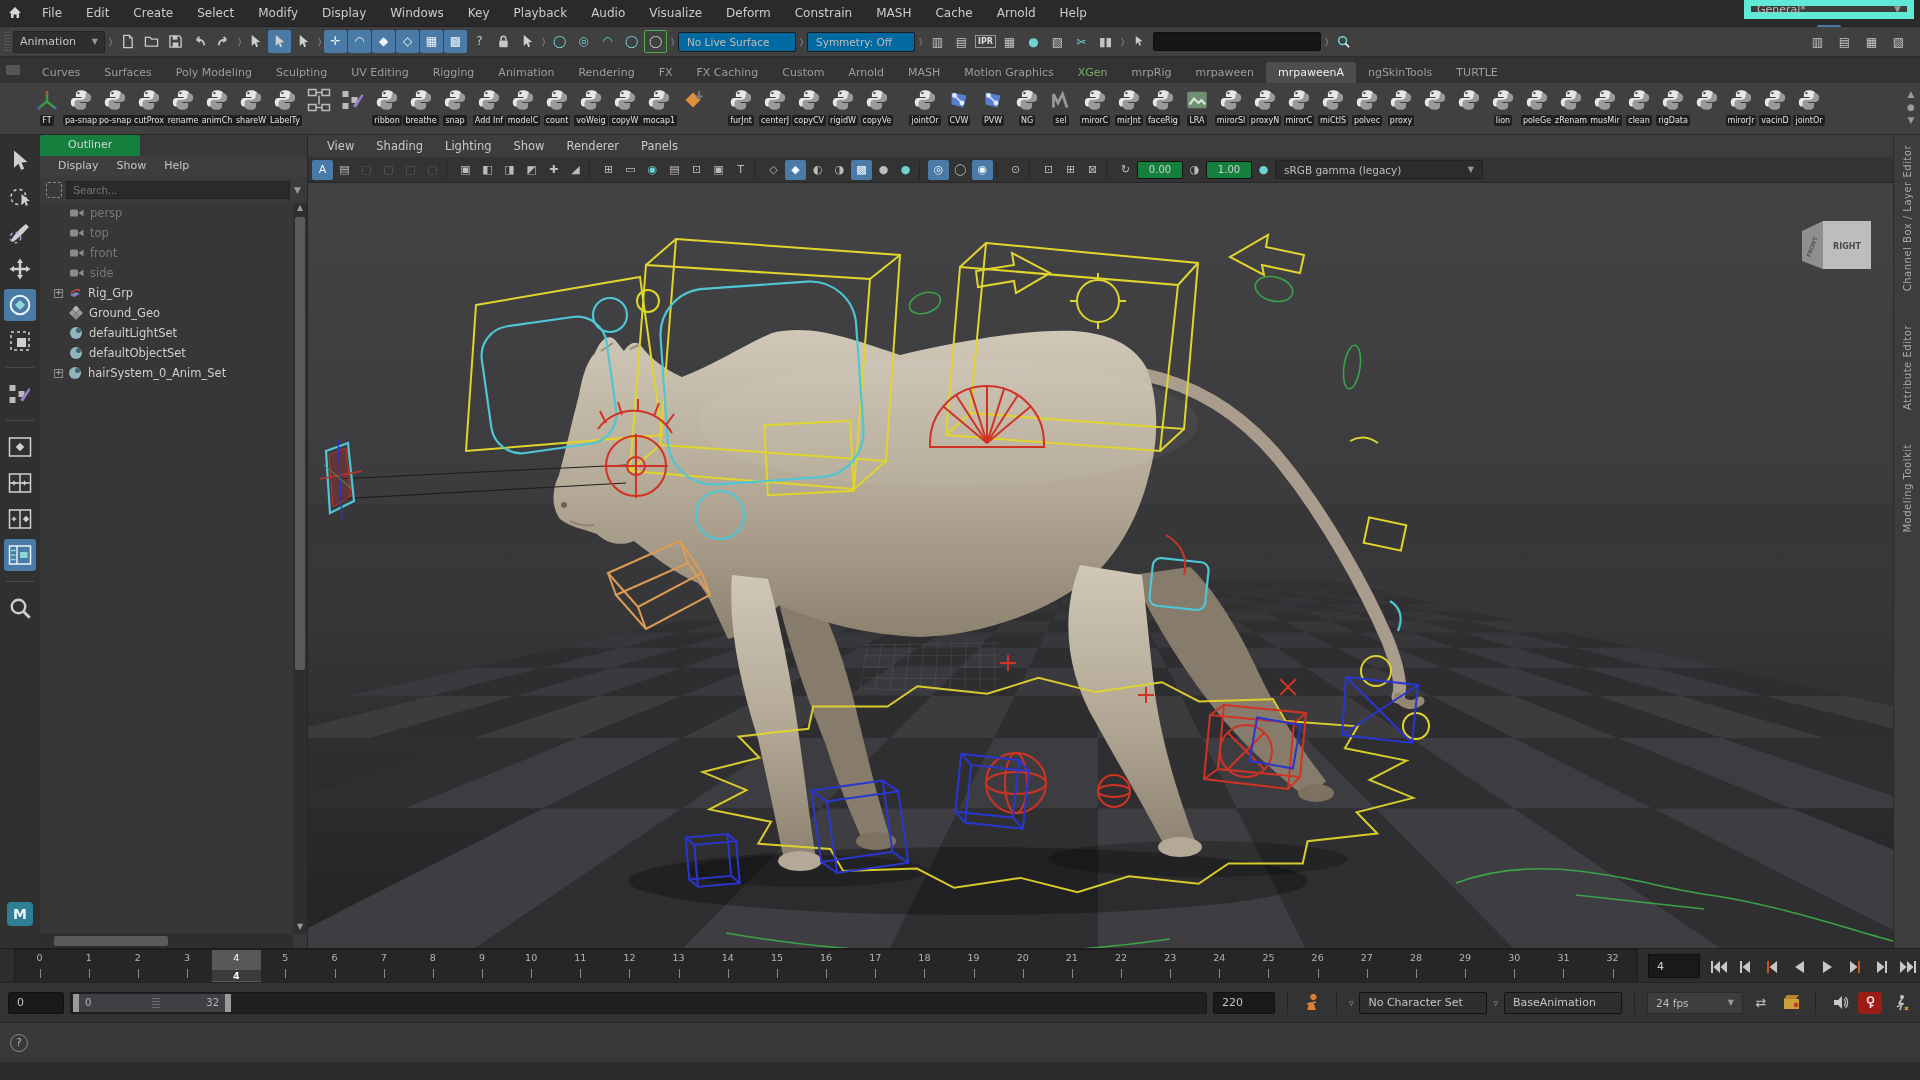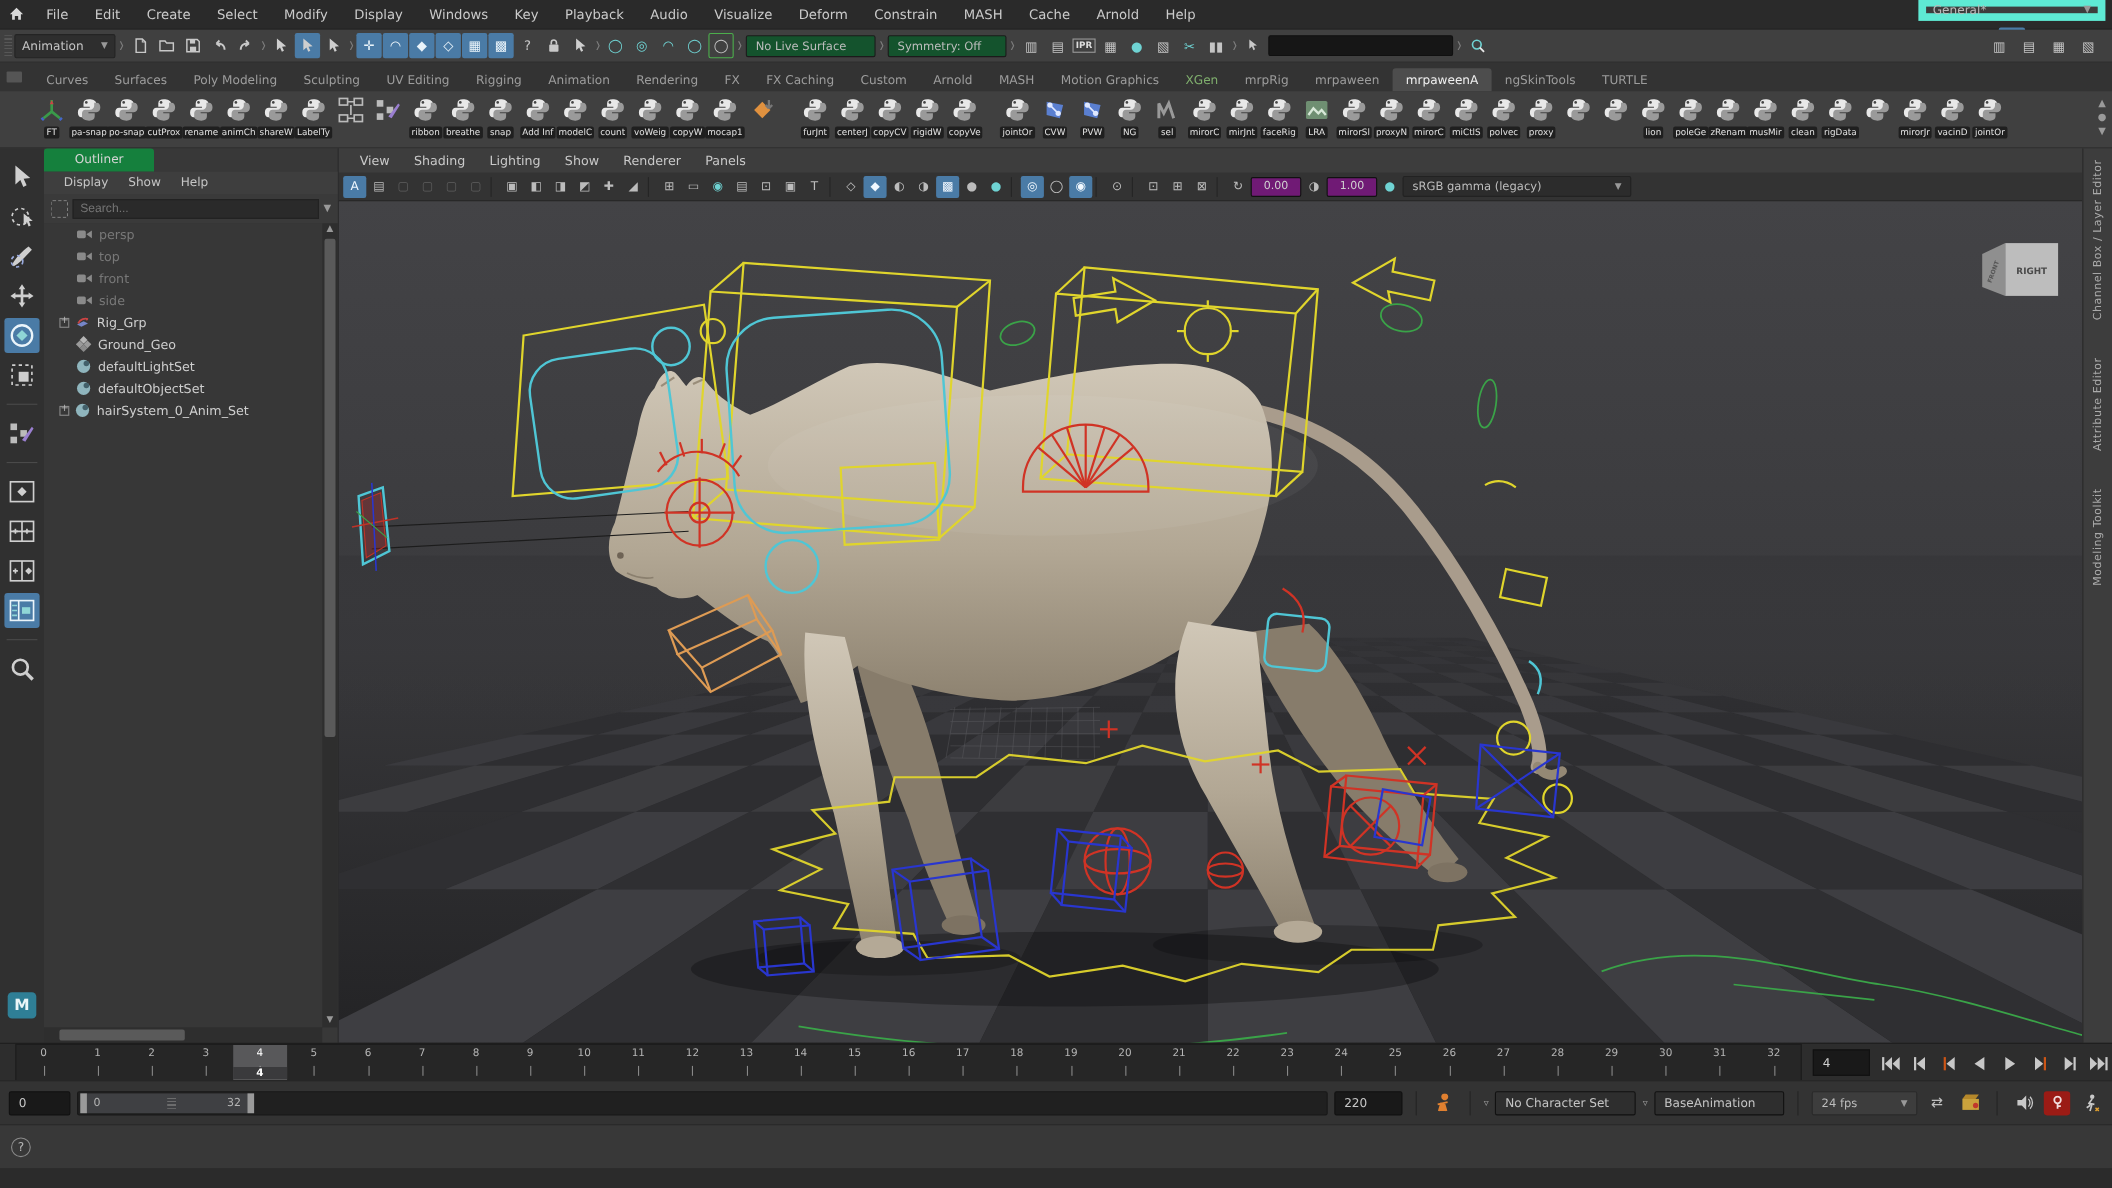--- a/index.html
+++ b/index.html
@@ -23,21 +23,21 @@
     display:flex; align-items:center; font-size:11px; padding:0 6px; color:#c5c5c5; }
   #mode-select .arrow { margin-left:auto; font-size:8px; color:#999; }
   .sl-sep { width:7px; height:24px; display:flex; align-items:center; justify-content:center; color:#8a8a8a; font-size:9px; }
   .sl-sep::before { content:"❭"; font-size:8px; color:#7d7d7d; }
   .row-icon { width:23px; height:23px; display:flex; align-items:center; justify-content:center;
     border-radius:2px; color:#c4c4c4; font-size:12px; }
   .row-icon.active { background:#4a7ba6; color:#eaf4fa; }
   .row-icon.teal { color:#6fd3d3; }
   .row-icon.green-ring { border:1px solid #4cae4c; }
   .row-icon svg { width:15px; height:15px; }
-  .sl-field { height:20px; background:#14532d; border:1px solid #1b1b1b; border-radius:2px;
+  .sl-field { height:20px; background:#0369a1; border:1px solid #1b1b1b; border-radius:2px;
     font-size:10.5px; color:#bdbdbd; display:flex; align-items:center; padding:0 8px; }
   .sl-input { width:168px; height:19px; background:#161616; border:1px solid #101010; border-radius:2px; }
   .ipr-box { font-size:8px; font-weight:bold; border:1px solid #999; padding:1px 2px; color:#ddd; }
   
   #shelftabs { position:absolute; left:0; top:57px; width:1920px; height:26px; background:#333333;
     display:flex; align-items:flex-end; padding-left:30px; }
   .shelf-tab { font-size:11px; color:#9d9d9d; padding:4px 12px; border-radius:3px 3px 0 0; }
   .shelf-tab.active { background:#4d4d4d; color:#f0f0f0; }
   .shelf-tab.green { color:#7fae6d; }
   #shelftab-menu { position:absolute; left:6px; top:8px; width:14px; height:10px; background:#555;
@@ -94,21 +94,21 @@
   #viewport { position:absolute; left:308px; top:0; width:1585px; height:813px; background:#3b3b3d; }
   #vp-menus { height:22px; background:#3d3d3d; display:flex; align-items:center; font-size:11.5px; color:#c9c9c9; padding-left:8px; }
   #vp-menus span { padding:0 11px; }
   #vp-toolbar { height:26px; background:#333333; display:flex; align-items:center; gap:1px; padding:0 4px; border-bottom:1px solid #262626; }
   .vp-ic { width:21px; height:20px; display:flex; align-items:center; justify-content:center; font-size:11px;
     color:#bcbcbc; border-radius:2px; flex:0 0 auto; }
   .vp-ic.active { background:#4a7ba6; color:#f0f8ff; }
   .vp-ic.teal { color:#6fd3d3; }
   .vp-ic.dim { color:#5f5f5f; }
   .vp-sep { width:6px; height:18px; border-left:1px solid #252525; margin:0 2px; }
-  .vp-field { width:46px; height:18px; background:#701a75; border:1px solid #111; color:#cfcfcf;
+  .vp-field { width:46px; height:18px; background:#15803d; border:1px solid #111; color:#cfcfcf;
     font-size:10px; display:flex; align-items:center; justify-content:center; border-radius:2px; }
   #vp-cm { width:208px; height:19px; background:#2c2c2c; border:1px solid #222; font-size:10.5px;
     color:#bdbdbd; display:flex; align-items:center; padding:0 8px; border-radius:2px; }
   #vp-cm .arrow { margin-left:auto; color:#999; font-size:8px; }
   #scene-wrap { position:absolute; left:0; top:48px; width:1585px; height:765px; }
   
   #righttabs { position:absolute; right:0; top:0; width:27px; height:813px; background:#3d3d3d;
     border-left:1px solid #2a2a2a; display:flex; flex-direction:column; align-items:center; gap:34px; padding-top:10px; }
   .vtab { writing-mode:vertical-rl; transform:rotate(180deg); font-size:10px; color:#aaaaaa; letter-spacing:.5px; }
   

